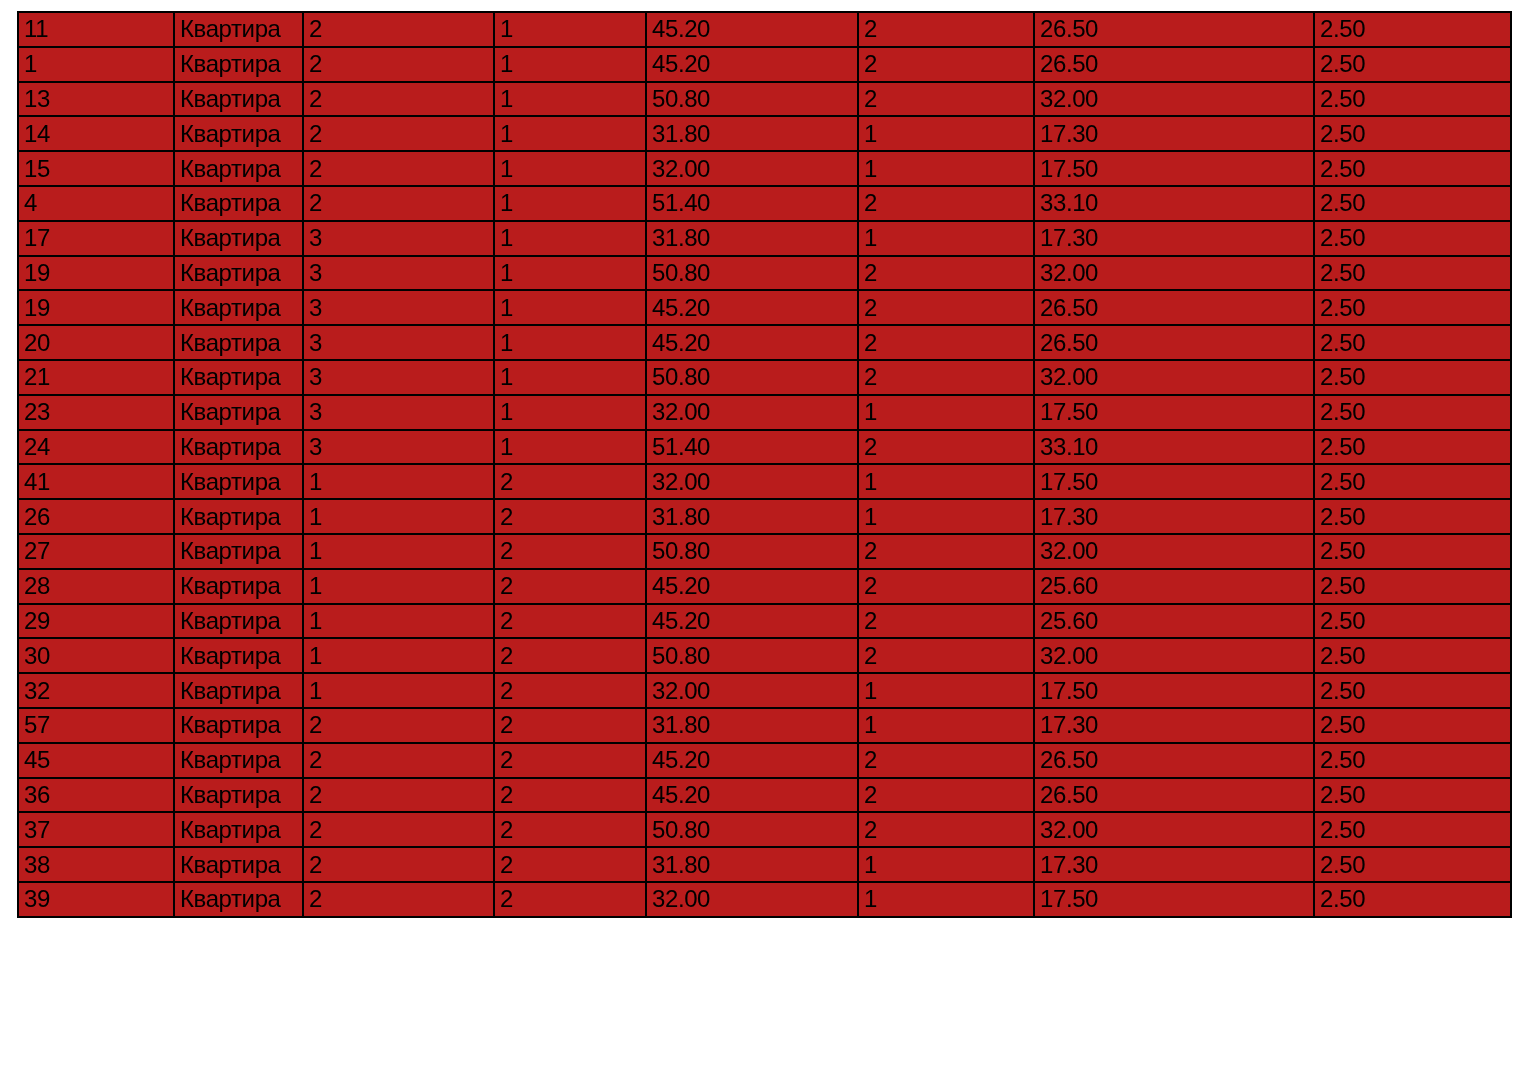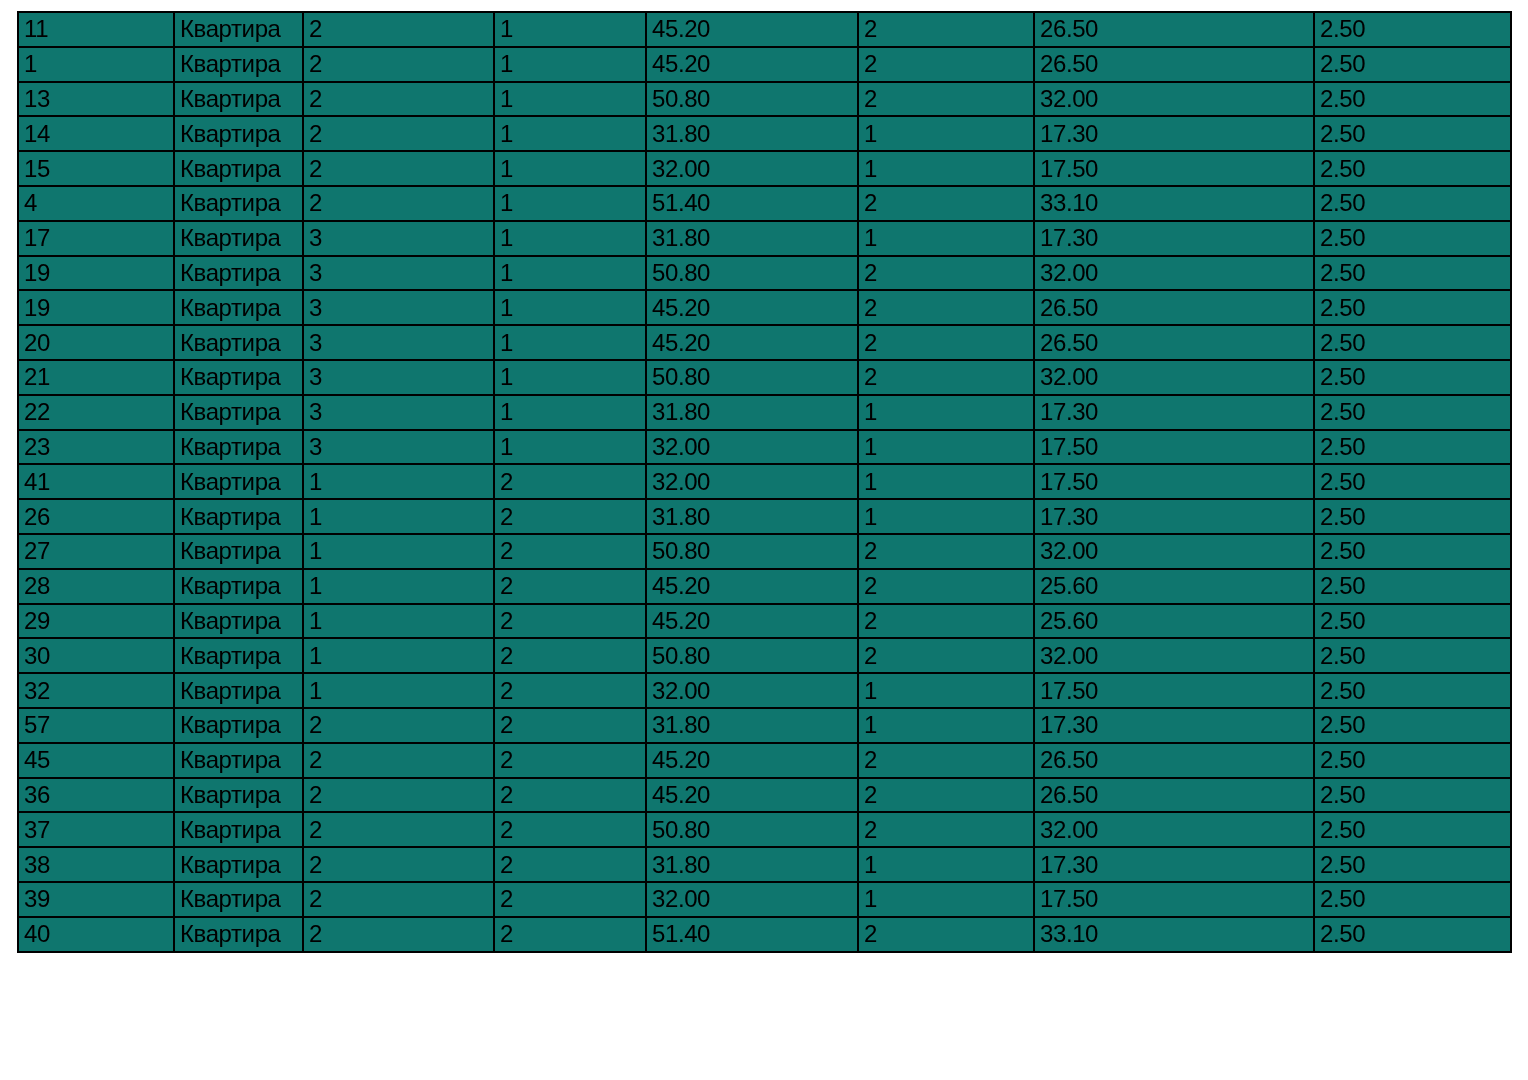--- a/index.html
+++ b/index.html
@@ -17,21 +17,21 @@
     background: #ffffff;
     font-family: "Liberation Sans", "DejaVu Sans", sans-serif;
   }
   table.doc-table {
     position: absolute;
     left: 17px;
     top: 11px;
     width: 1493px;
     border-collapse: collapse;
     table-layout: fixed;
-    background: #0f766e;
+    background: #b91c1c;
   }
   table.doc-table td {
     border: 2px solid #000000;
     height: 32.8px;
     padding: 0 0 0 5px;
     font-size: 24px;
     letter-spacing: -0.4px;
     color: #000000;
     vertical-align: middle;
     white-space: nowrap;
@@ -167,40 +167,40 @@
           <td>21</td>
           <td>Квартира</td>
           <td>3</td>
           <td>1</td>
           <td>50.80</td>
           <td>2</td>
           <td>32.00</td>
           <td>2.50</td>
         </tr>
         <tr>
-          <td>22</td>
-          <td>Квартира</td>
-          <td>3</td>
-          <td>1</td>
-          <td>31.80</td>
-          <td>1</td>
-          <td>17.30</td>
-          <td>2.50</td>
-        </tr>
-        <tr>
           <td>23</td>
           <td>Квартира</td>
           <td>3</td>
           <td>1</td>
           <td>32.00</td>
           <td>1</td>
           <td>17.50</td>
           <td>2.50</td>
         </tr>
         <tr>
+          <td>24</td>
+          <td>Квартира</td>
+          <td>3</td>
+          <td>1</td>
+          <td>51.40</td>
+          <td>2</td>
+          <td>33.10</td>
+          <td>2.50</td>
+        </tr>
+        <tr>
           <td>41</td>
           <td>Квартира</td>
           <td>1</td>
           <td>2</td>
           <td>32.00</td>
           <td>1</td>
           <td>17.50</td>
           <td>2.50</td>
         </tr>
         <tr>
@@ -314,27 +314,17 @@
           <td>2.50</td>
         </tr>
         <tr>
           <td>39</td>
           <td>Квартира</td>
           <td>2</td>
           <td>2</td>
           <td>32.00</td>
           <td>1</td>
           <td>17.50</td>
-          <td>2.50</td>
-        </tr>
-        <tr>
-          <td>40</td>
-          <td>Квартира</td>
-          <td>2</td>
-          <td>2</td>
-          <td>51.40</td>
-          <td>2</td>
-          <td>33.10</td>
           <td>2.50</td>
         </tr>
       </tbody>
   </table>
 </div>
 
 </body></html>

